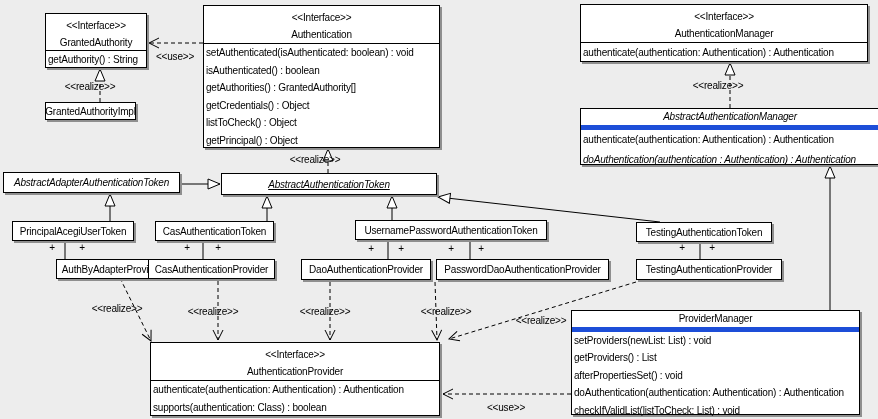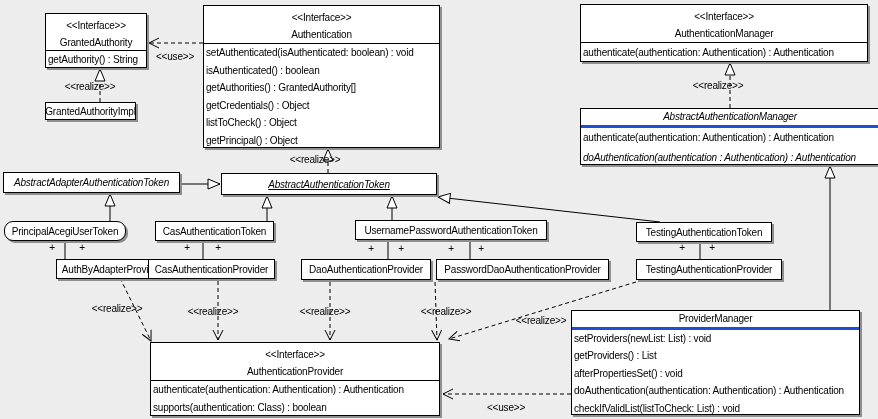--- a/index.html
+++ b/index.html
@@ -8,21 +8,21 @@
     background:#ededed; color:#000;
     font-family:"Liberation Sans", sans-serif;
     font-size:10px; letter-spacing:-0.2px;
   }
   .box {
     position:absolute; background:#fff; border:1px solid #000;
     box-shadow:2px 2px 0 #8f8f8f; box-sizing:border-box;
   }
   .hdr { border-bottom:1px solid #000; text-align:center; padding-top:3px; }
   .hdr .stereo, .hdr .cname { line-height:17px; white-space:nowrap; }
-  .hdr1 { border-bottom:3px solid #1d4ed8; text-align:center; line-height:16px; white-space:nowrap; }
+  .hdr1 { border-bottom:5px solid #1d4ed8; text-align:center; line-height:16px; white-space:nowrap; }
   .it { font-style:italic; }
   .m  { line-height:17.5px; padding-left:2px; white-space:nowrap; overflow:visible; }
   .lh18 .m { line-height:18px; }
   .lh19 .m { line-height:19px; }
   .lh20 .m { line-height:20px; }
   .lh174 .m { line-height:17.4px; }
   .single { display:flex; align-items:center; justify-content:center; white-space:nowrap; }
   svg.edges { position:absolute; left:0; top:0; width:878px; height:419px; }
   .elabel { position:absolute; transform:translateX(-50%); white-space:nowrap; }
   .plus { position:absolute; width:8px; text-align:center; }
@@ -109,21 +109,21 @@
   </div>
 
   <div class="box single it" style="left:3px;top:172px;width:177px;height:21px;">
     <span>AbstractAdapterAuthenticationToken</span>
   </div>
 
   <div class="box single it" style="left:221px;top:173px;width:216px;height:22px;text-decoration:underline;">
     <span>AbstractAuthenticationToken</span>
   </div>
 
-  <div class="box single" style="left:4px;top:221px;width:122px;height:20px;border-radius:9px;">
+  <div class="box single" style="left:12px;top:221px;width:122px;height:20px;">
     <span>PrincipalAcegiUserToken</span>
   </div>
   <div class="box single" style="left:155px;top:221px;width:119px;height:20px;">
     <span>CasAuthenticationToken</span>
   </div>
   <div class="box single" style="left:355px;top:220px;width:192px;height:20px;">
     <span>UsernamePasswordAuthenticationToken</span>
   </div>
   <div class="box single" style="left:636px;top:222px;width:136px;height:20px;">
     <span>TestingAuthenticationToken</span>

